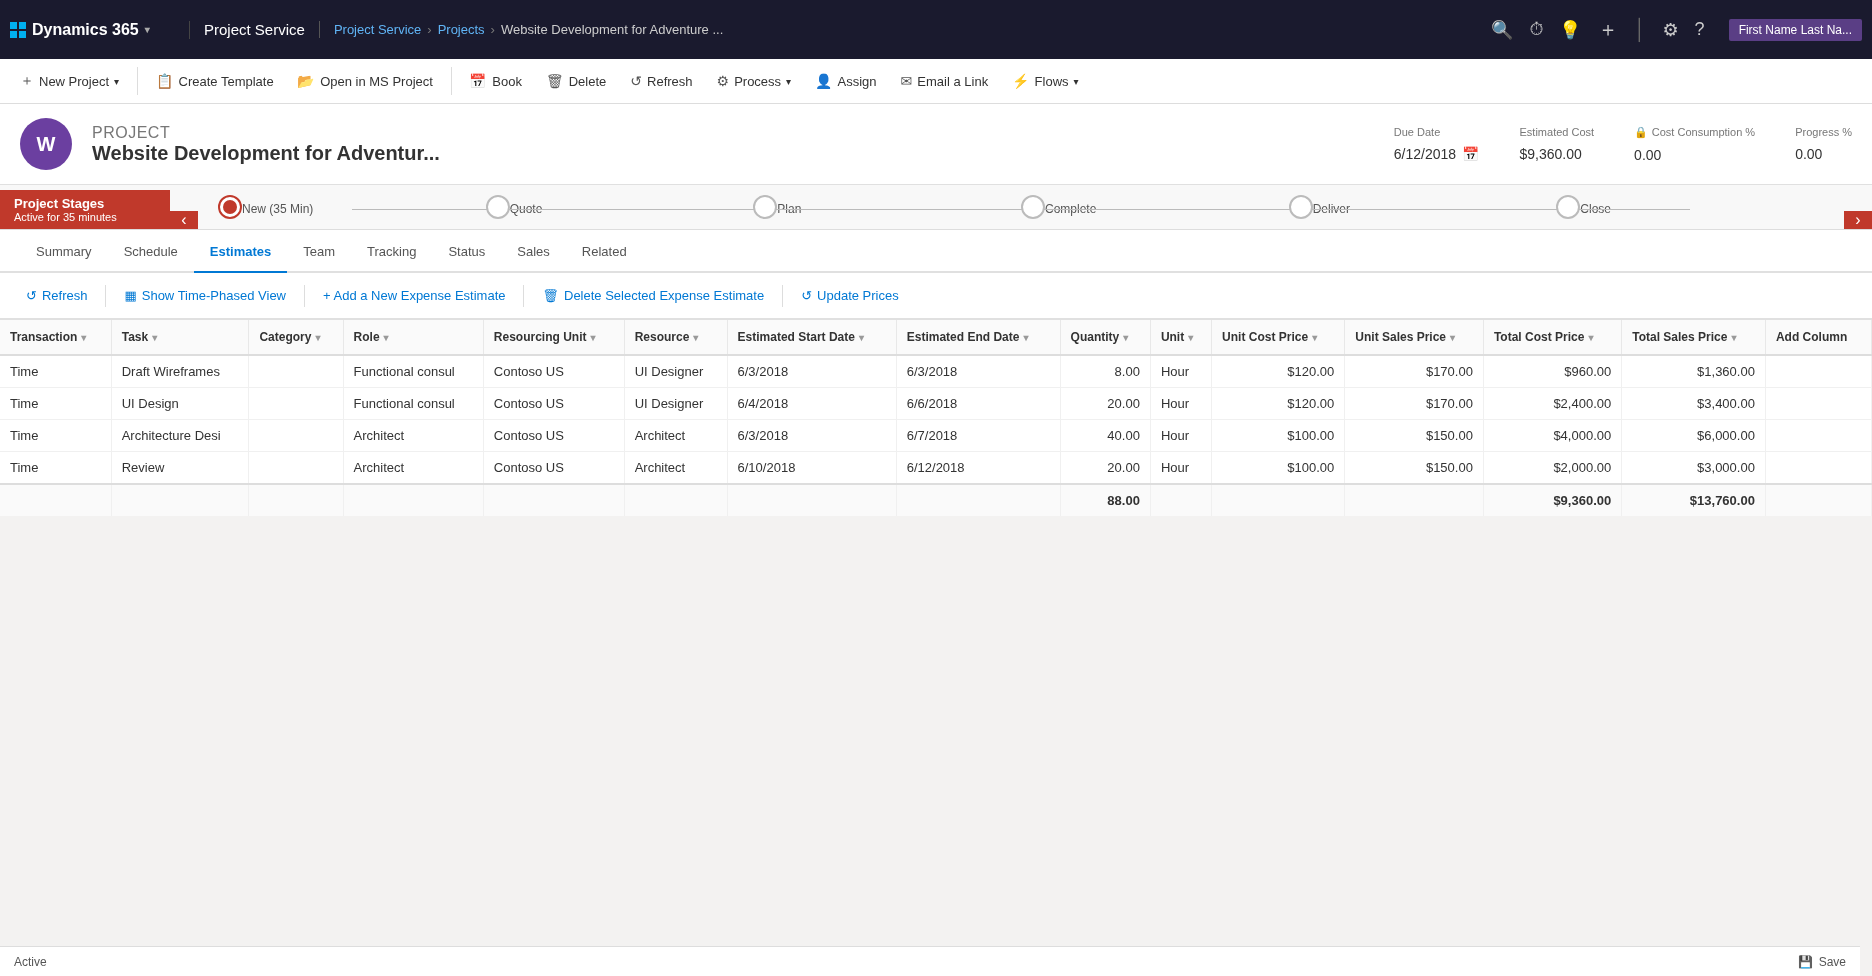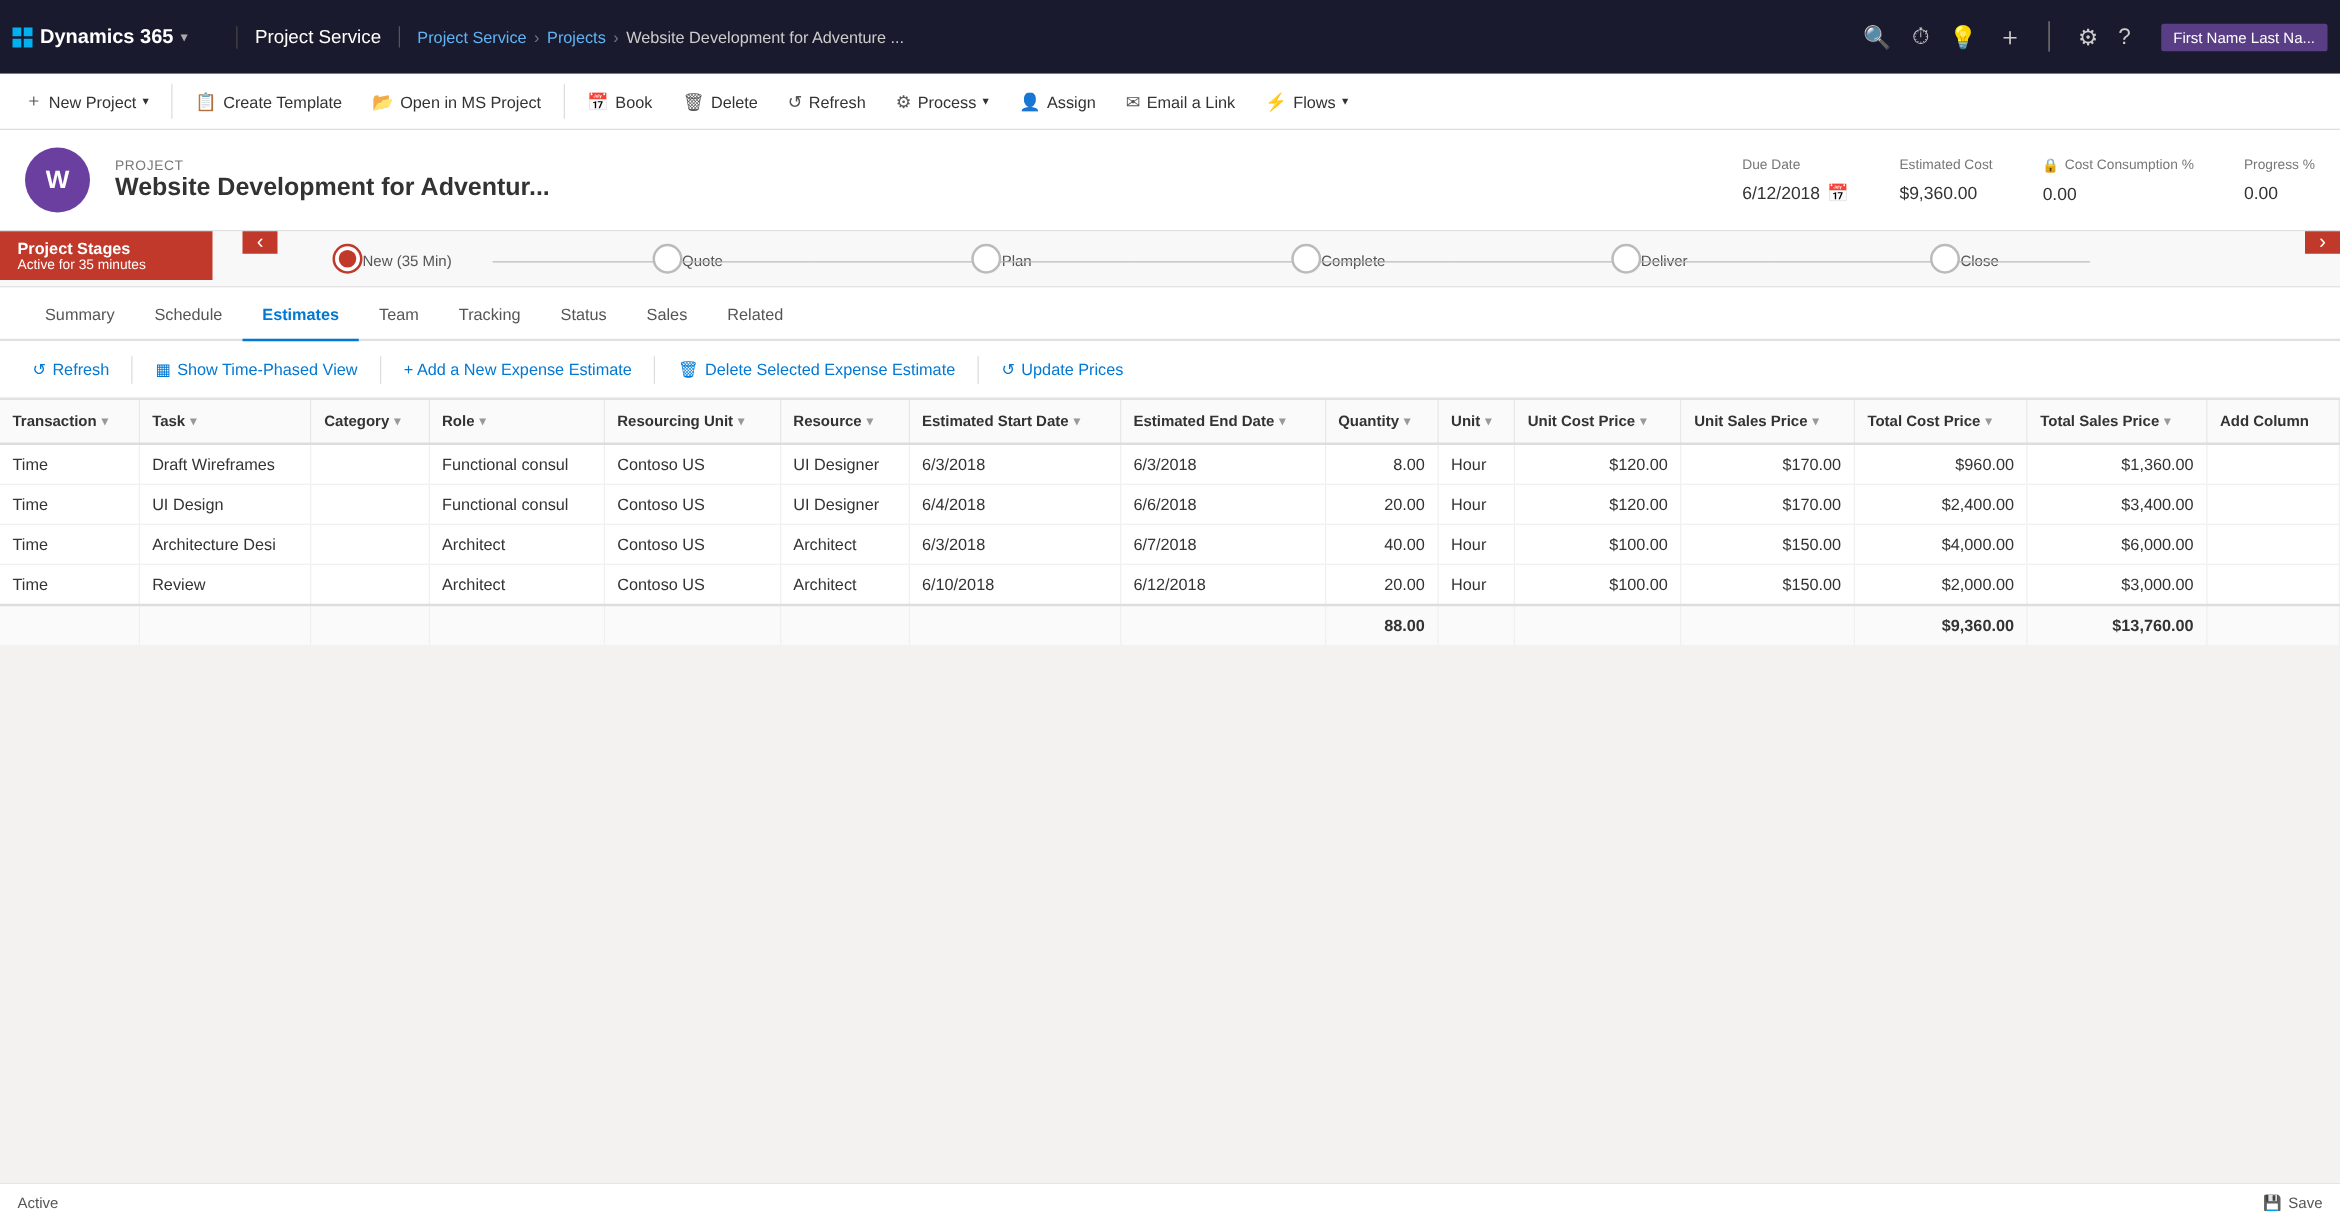--- a/index.html
+++ b/index.html
@@ -72,36 +72,35 @@
     }
     .project-icon {
       width: 52px; height: 52px;
       background: #6b3fa0;
       border-radius: 50%;
       display: flex; align-items: center; justify-content: center;
       color: #fff; font-size: 20px; font-weight: bold;
       flex-shrink: 0;
     }
     .project-info { flex: 1; }
-    .project-label { font-size: 11px; color: #777; text-transform: uppercase; letter-spacing: 0.5px; }
+    .project-label { font-size: 16px; color: #777; text-transform: uppercase; letter-spacing: 0.5px; }
     .project-title { font-size: 20px; font-weight: 600; color: #333; }
     .project-meta { display: flex; align-items: center; gap: 40px; margin-left: auto; }
     .meta-field { display: flex; flex-direction: column; gap: 8px; }
     .meta-label { font-size: 11px; color: #777; display: flex; align-items: center; gap: 4px; }
     .meta-value { font-size: 14px; font-weight: 500; color: #333; display: flex; align-items: center; gap: 6px; }
     .meta-value .cal-icon { color: #888; font-size: 14px; cursor: pointer; }
 
     
     .stage-bar-wrap {
       background: #f8f8f8;
       padding: 0;
       border-bottom: 1px solid #ddd;
       display: flex;
-      align-items: flex-start;
-      gap: 24px;
+      align-items: flex-end;
     }
     .stage-label-box {
       background: #c0392b;
       color: #fff;
       padding: 6px 14px;
       display: flex;
       flex-direction: column;
       justify-content: center;
       min-width: 170px;
       font-size: 13px;
@@ -263,21 +262,21 @@
       border-right: 1px solid #f0f0f0;
       font-weight: 600;
     }
     .est-table tfoot td.num { text-align: right; }
 
     
     .status-bar {
       position: fixed;
       bottom: 0;
       left: 0;
-      right: 0;
+      right: 12px;
       height: 30px;
       background: #fff;
       border-top: 1px solid #ddd;
       display: flex;
       align-items: center;
       padding: 0 14px;
       font-size: 12px;
       color: #555;
       justify-content: space-between;
     }

